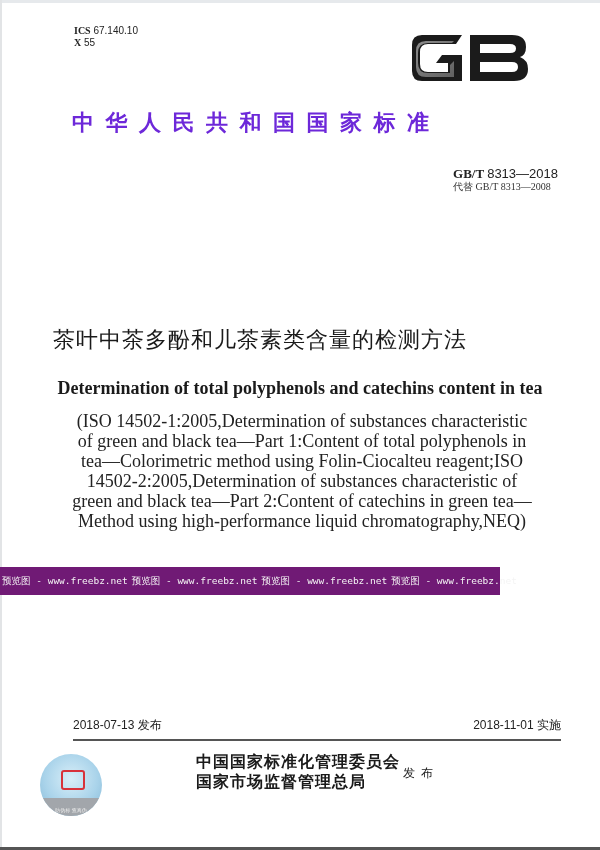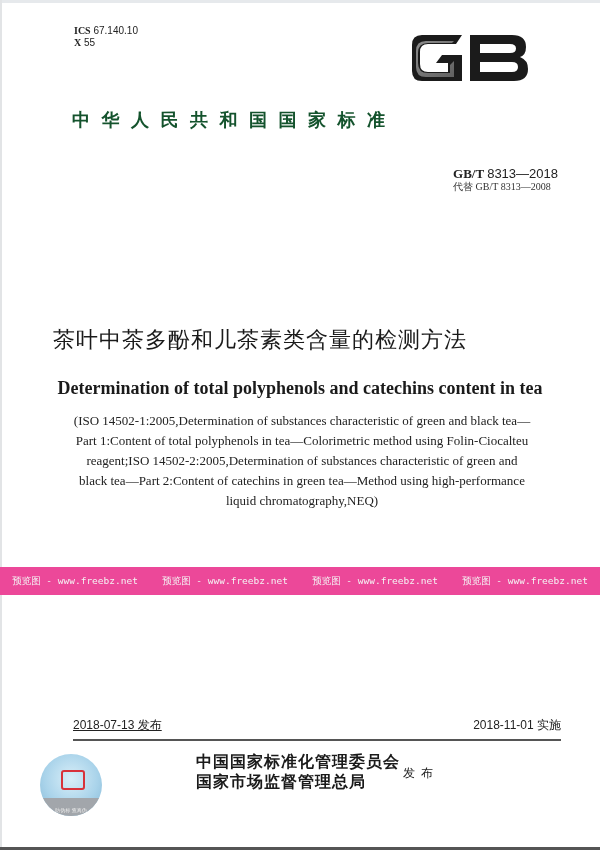--- a/index.html
+++ b/index.html
@@ -14,49 +14,49 @@
   .page-edge-bottom { position:absolute; left:0; bottom:0; width:600px; height:3px; background:#555; }
 
   .ics { position:absolute; left:74px; top:25px; font-family:"Liberation Sans", sans-serif; font-size:10px; line-height:12px; color:#222; }
   .ics .k { font-family:"Liberation Serif", serif; font-weight:bold; }
 
   .gb-logo { position:absolute; left:410px; top:33px; width:120px; height:50px; }
 
   .nat-title {
     position:absolute; left:72px; top:108px; width:500px;
     font-family:"DejaVu Serif", serif; font-weight:bold;
-    font-size:18px; letter-spacing:11.5px; color:#14532d; white-space:nowrap;
+    font-size:22px; letter-spacing:11.5px; color:#6d28d9; white-space:nowrap;
   }
   .std-no { position:absolute; right:42px; top:166px; text-align:left; font-family:"Liberation Serif", serif; }
   .std-no .main { font-size:13px; font-weight:bold; color:#222; line-height:15px; }
   .std-no .main .num { font-family:"Liberation Sans", sans-serif; font-weight:normal; }
   .std-no .rep { font-size:10px; color:#333; line-height:12px; }
 
   .cn-title {
     position:absolute; left:0; top:325px; width:520px; text-align:center;
     font-family:"DejaVu Sans", sans-serif; font-size:22px; letter-spacing:1px; color:#1a1a1a;
   }
   .en-title {
     position:absolute; left:0; top:378px; width:600px; text-align:center;
     font-family:"Liberation Serif", serif; font-weight:bold; font-size:18px; color:#1a1a1a;
   }
   .iso-text {
     position:absolute; left:72px; top:411px; width:460px; text-align:center;
-    font-family:"Liberation Serif", serif; font-size:13px; line-height:20px; color:#222;
+    font-family:"Liberation Serif", serif; font-size:18px; line-height:20px; color:#222;
   }
 
   .watermark {
-    position:absolute; left:0; top:567px; width:600px; height:28px;
-    background:#ec4899; display:flex; align-items:center; justify-content:space-around;
+    position:absolute; left:0; top:567px; width:500px; height:28px;
+    background:#701a75; display:flex; align-items:center; justify-content:space-around;
     font-family:"DejaVu Sans Mono", monospace; font-size:9.5px; color:#f4f4f4; white-space:nowrap;
   }
   .watermark span { padding:0 2px; }
 
   .dates { position:absolute; left:73px; top:715px; width:488px; height:24px; border-bottom:2px solid #555; font-family:"Liberation Sans", sans-serif; font-size:12px; color:#222; }
-  .dates .pub { position:absolute; left:0; top:2px;text-decoration:underline; }
+  .dates .pub { position:absolute; left:0; top:2px; }
   .dates .eff { position:absolute; right:0; top:2px; }
 
   .issuers { position:absolute; left:196px; top:752px; font-family:"DejaVu Serif", serif; font-weight:bold; font-size:16px; line-height:20px; color:#1a1a1a; letter-spacing:1px; }
   .issue-label { position:absolute; left:403px; top:765px; font-family:"DejaVu Sans", sans-serif; font-size:12px; letter-spacing:6px; color:#222; }
 
   .seal { position:absolute; left:40px; top:754px; width:62px; height:62px; border-radius:50%;
     background: radial-gradient(circle at 50% 40%, #d8eef8 0%, #a9d3ea 55%, #7fb4d2 100%); overflow:hidden; }
   .seal .band { position:absolute; left:0; bottom:0; width:62px; height:18px; background:#a2a6ab; }
   .seal .band-text { position:absolute; left:0; bottom:3px; width:62px; text-align:center; font-family:"DejaVu Sans", sans-serif; font-size:5px; color:#eee; }
   .seal .mark { position:absolute; left:21px; top:16px; width:20px; height:16px; border:2px solid #d8323a; border-radius:3px; }

